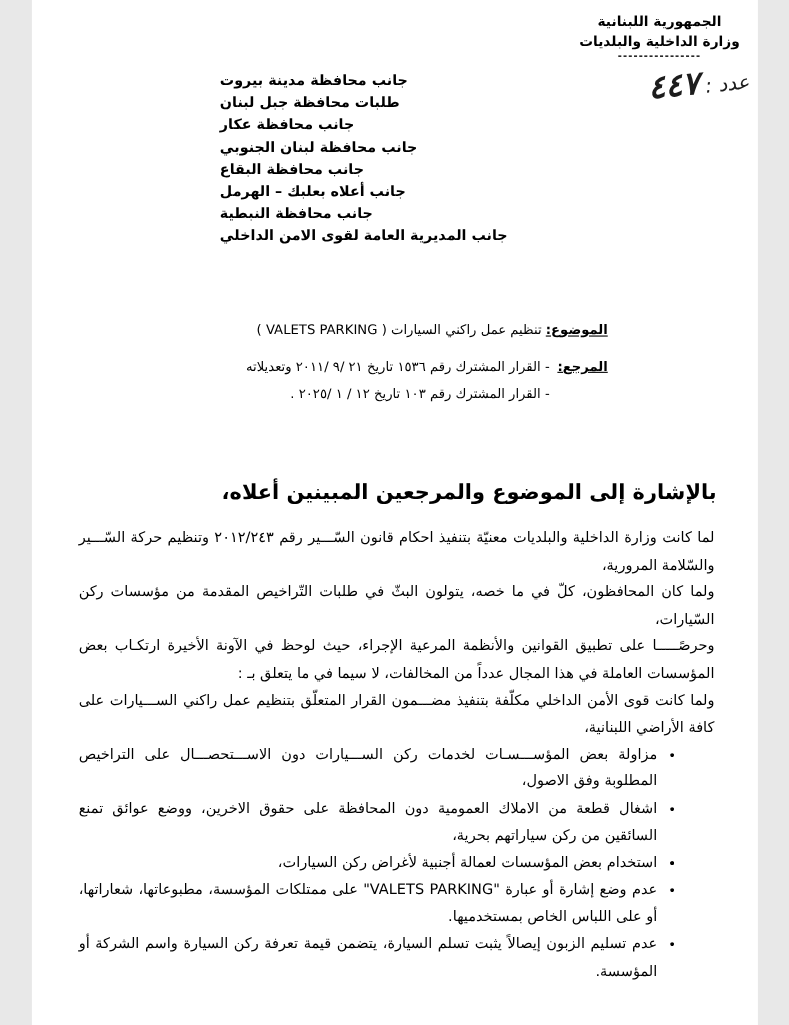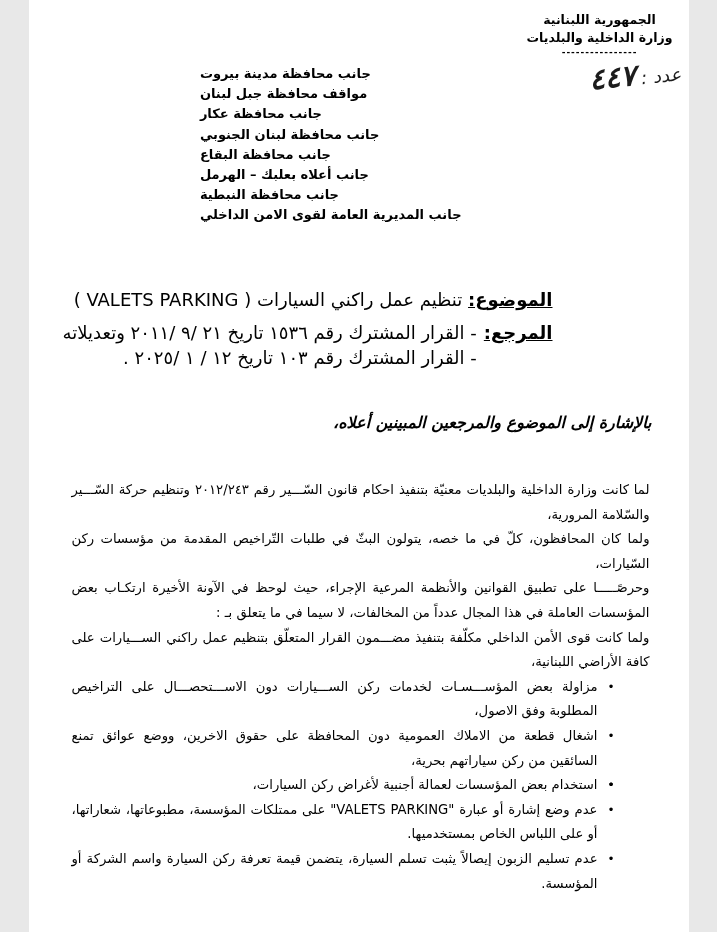--- a/index.html
+++ b/index.html
@@ -37,30 +37,30 @@
   .hand-value{font-size:29px;letter-spacing:3px;font-weight:bold;}
   
   .addressees{
     position:absolute;top:64px;right:227px;
     font-weight:bold;font-size:13px;line-height:20.2px;
     text-align:left;white-space:nowrap;
   }
   
   .subject-block{
     position:absolute;top:288px;right:136px;
-    font-size:18px;line-height:24px;
+    font-size:12px;line-height:24px;
   }
   .doc-label{font-weight:bold;text-decoration:underline;white-space:nowrap;}
   .subject-row{margin-bottom:9px;white-space:nowrap;}
   .ref-row{display:flex;align-items:flex-start;gap:7px;}
   .ref-items div{line-height:24.5px;white-space:nowrap;}
   
   .salutation{
-    position:absolute;top:413px;right:37px;
-    font-weight:bold;font-size:16px;white-space:nowrap;font-style:italic;
+    position:absolute;top:437px;right:37px;
+    font-weight:bold;font-size:19px;white-space:nowrap;
   }
   
   .body-text{
     position:absolute;top:478px;right:39px;left:23px;
     font-size:13.2px;line-height:24.6px;
     text-align:justify;
     margin-left:20px;
   }
   .body-text p{margin:0;}
   ul.violations{
@@ -84,21 +84,21 @@
     <div class="header-divider">----------------</div>
   </div>
 
   <div class="handwritten">
     <span class="hand-label">عدد :</span>
     <span class="hand-value">٤٤٧</span>
   </div>
 
   <div class="addressees">
     <div>جانب محافظة مدينة بيروت</div>
-    <div>مواقف محافظة جبل لبنان</div>
+    <div>طلبات محافظة جبل لبنان</div>
     <div>جانب محافظة عكار</div>
     <div>جانب محافظة لبنان الجنوبي</div>
     <div>جانب محافظة البقاع</div>
     <div>جانب أعلاه بعلبك – الهرمل</div>
     <div>جانب محافظة النبطية</div>
     <div>جانب المديرية العامة لقوى الامن الداخلي</div>
   </div>
 
   <div class="subject-block">
     <div class="subject-row">

